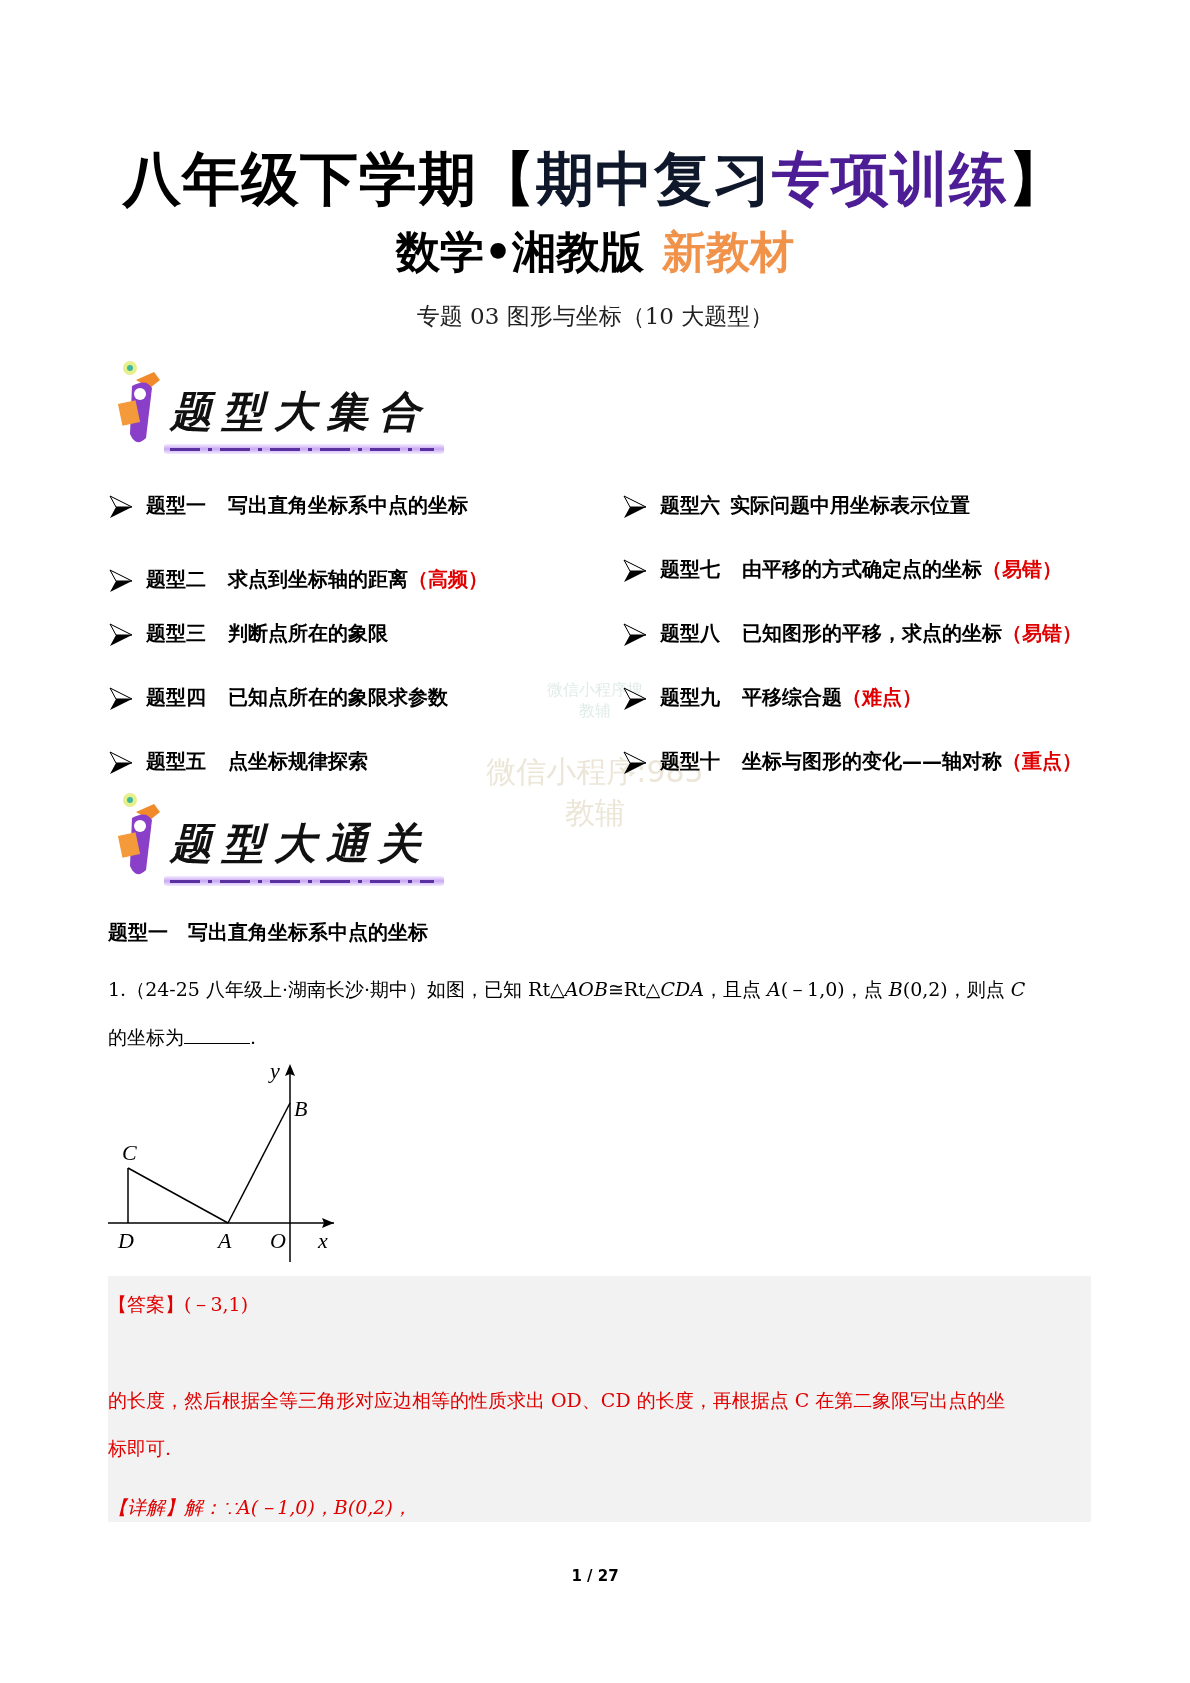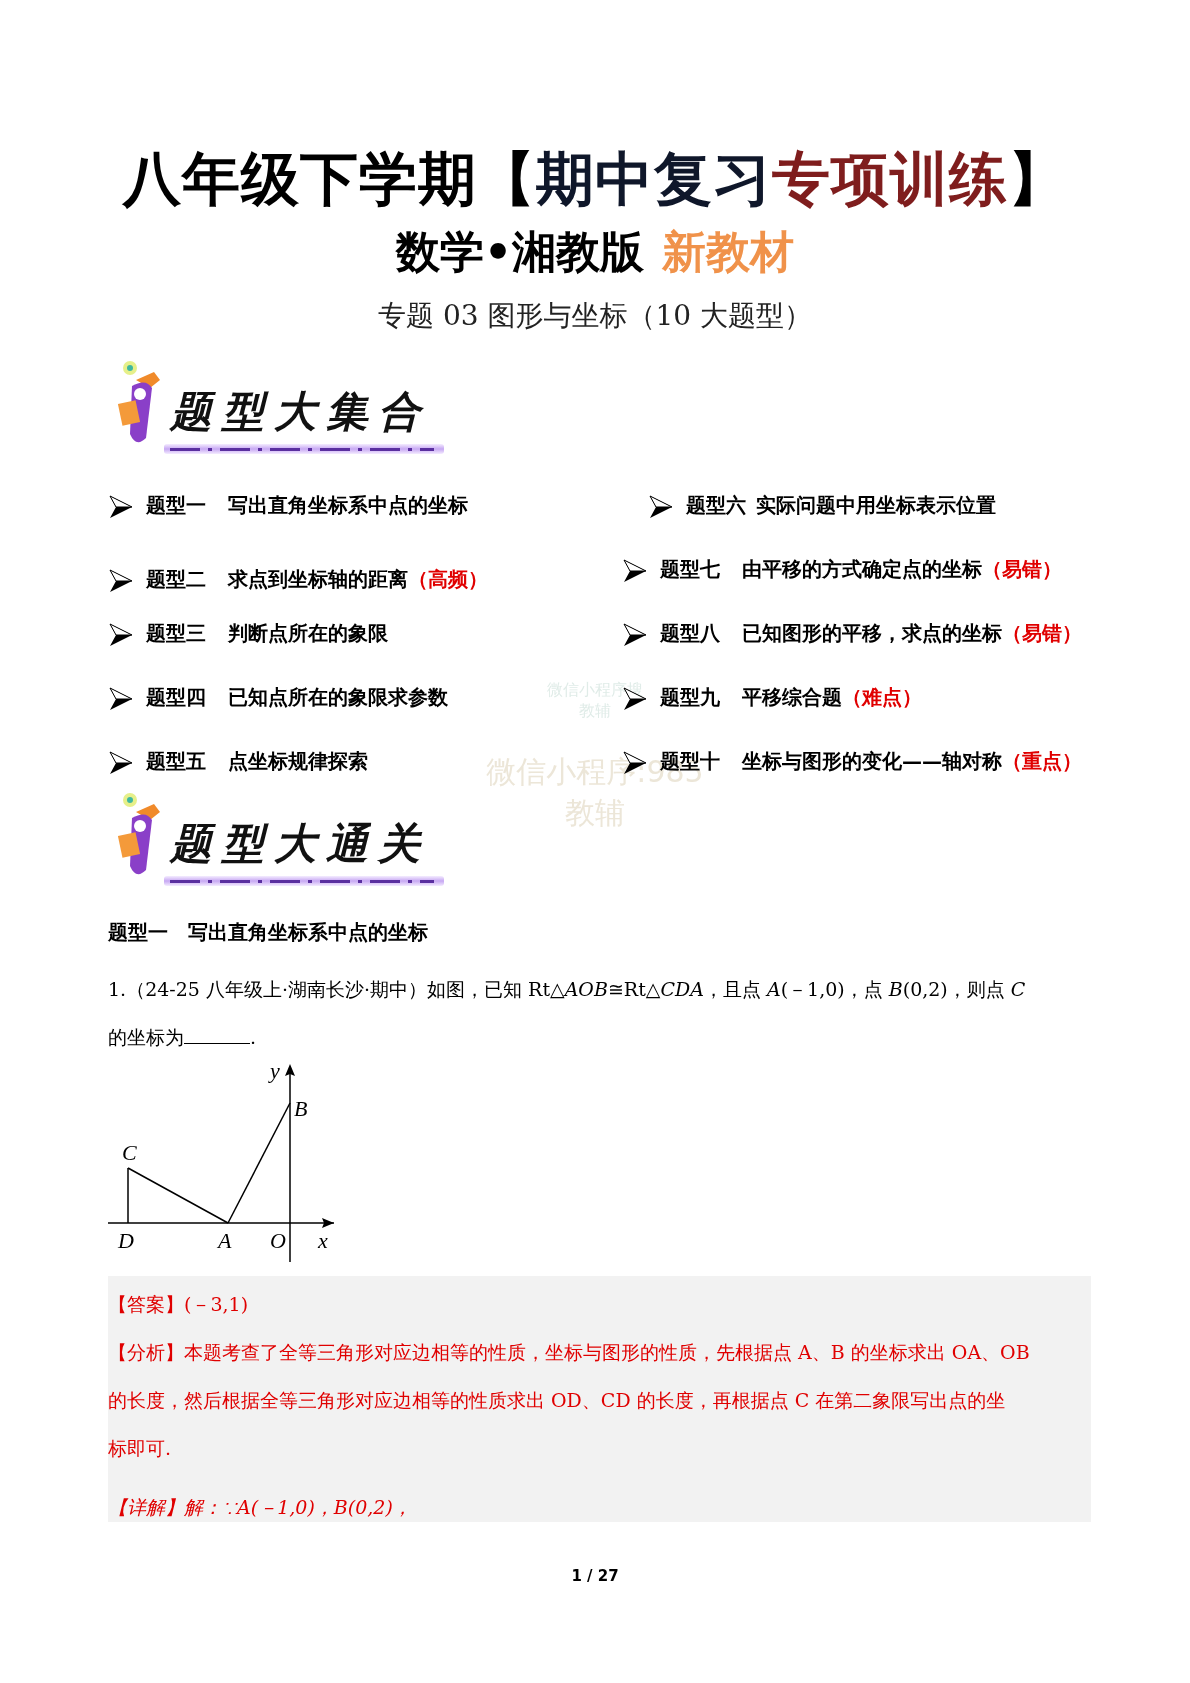--- a/index.html
+++ b/index.html
@@ -3,26 +3,26 @@
 <meta charset="utf-8">
 <style>
   html, body { margin:0; padding:0; background:#ffffff; }
   body { width:1190px; height:1683px; position:relative; overflow:hidden;
          font-family:"DejaVu Sans","Liberation Sans",sans-serif; color:#000; }
   .abs { position:absolute; }
   .title-main { left:0; width:1190px; top:146px; text-align:center;
                 font-size:58px; font-weight:900; letter-spacing:1px; line-height:66px;
                 font-family:"DejaVu Sans",sans-serif; }
   .title-main .blue { color:#0f172a; }
-  .title-main .red { color:#7f1d1d; }
+  .title-main .red { color:#4c1d95; }
   .title-sub { left:0; width:1190px; top:226px; text-align:center;
                font-size:44px; font-weight:900; line-height:52px; }
   .title-sub .orange { color:#f0924a; margin-left:18px; }
   .title-topic { left:0; width:1190px; top:296px; text-align:center;
-                 font-size:28px; line-height:40px; font-family:"DejaVu Serif",serif; color:#222; }
+                 font-size:23px; line-height:40px; font-family:"DejaVu Serif",serif; color:#222; }
   .banner { width:340px; height:110px; }
   .banner .mascot { position:absolute; left:8px; top:0; width:48px; height:100px; }
   .banner .btext { position:absolute; left:62px; top:26px; font-size:42px; font-weight:900;
                    font-family:"DejaVu Serif",serif; letter-spacing:10px; color:#111;
                    font-style:italic; }
   .banner .bline { position:absolute; left:56px; top:86px; width:280px; height:10px;
                    background:linear-gradient(#f4ecff,#c7a8f3 50%,#f4ecff);
                    border-radius:3px; }
   .banner .bline .dash { position:absolute; top:4px; height:3px; background:#5a2fa0; }
   .toc { left:108px; top:490px; width:1000px; }
@@ -112,21 +112,21 @@
         <path d="M2 2 L24 13 L8 13 Z" fill="#fff" stroke="#000" stroke-width="1"></path>
       </svg><span class="num">题型四</span><span>已知点所在的象限求参数</span><span class="tag"></span>
   </div>
   <div class="toc-item" style="left:0; top:256px;">
     <svg class="arrow" viewBox="0 0 26 26">
         <path d="M2 2 L24 13 L2 24 L8 13 Z" fill="#000"></path>
         <path d="M2 2 L24 13 L8 13 Z" fill="#fff" stroke="#000" stroke-width="1"></path>
       </svg><span class="num">题型五</span><span>点坐标规律探索</span><span class="tag"></span>
   </div>
 
-  <div class="toc-item" style="left:540px; top:0;text-align:right;">
+  <div class="toc-item" style="left:514px; top:0;text-align:right;">
     <svg class="arrow" viewBox="0 0 26 26">
         <path d="M2 2 L24 13 L2 24 L8 13 Z" fill="#000"></path>
         <path d="M2 2 L24 13 L8 13 Z" fill="#fff" stroke="#000" stroke-width="1"></path>
       </svg><span class="num" style="margin-right:10px">题型六</span><span>实际问题中用坐标表示位置</span><span class="tag"></span>
   </div>
   <div class="toc-item" style="left:514px; top:64px;">
     <svg class="arrow" viewBox="0 0 26 26">
         <path d="M2 2 L24 13 L2 24 L8 13 Z" fill="#000"></path>
         <path d="M2 2 L24 13 L8 13 Z" fill="#fff" stroke="#000" stroke-width="1"></path>
       </svg><span class="num">题型七</span><span>由平移的方式确定点的坐标</span><span class="tag">（易错）</span>
@@ -199,19 +199,18 @@
     <text x="18" y="100">C</text>
     <text x="14" y="188">D</text>
     <text x="114" y="188">A</text>
     <text x="166" y="188">O</text>
     <text x="214" y="188">x</text>
   </g>
 </svg>
 
 <div class="abs answer-box">
   <p style="top:4px;"><span>【答案】</span><span>(－3,1)</span></p>
-  <p style="top:52px;"><span>【分析】</span><span>本题考查了全等三角形对应边相等的性质，坐标与图形的性质，先根据点 A、B 的坐标求出 OA、OB</span></p>
   <p style="top:100px;">的长度，然后根据全等三角形对应边相等的性质求出 OD、CD 的长度，再根据点 C 在第二象限写出点的坐</p>
   <p style="top:148px;">标即可.</p>
   <p style="top:207px;font-style:italic;"><span>【详解】</span><span>解：∵A(－1,0)，B(0,2)，</span></p>
 </div>
 
 <div class="abs page-num">1 / 27</div>
 
 </body></html>

